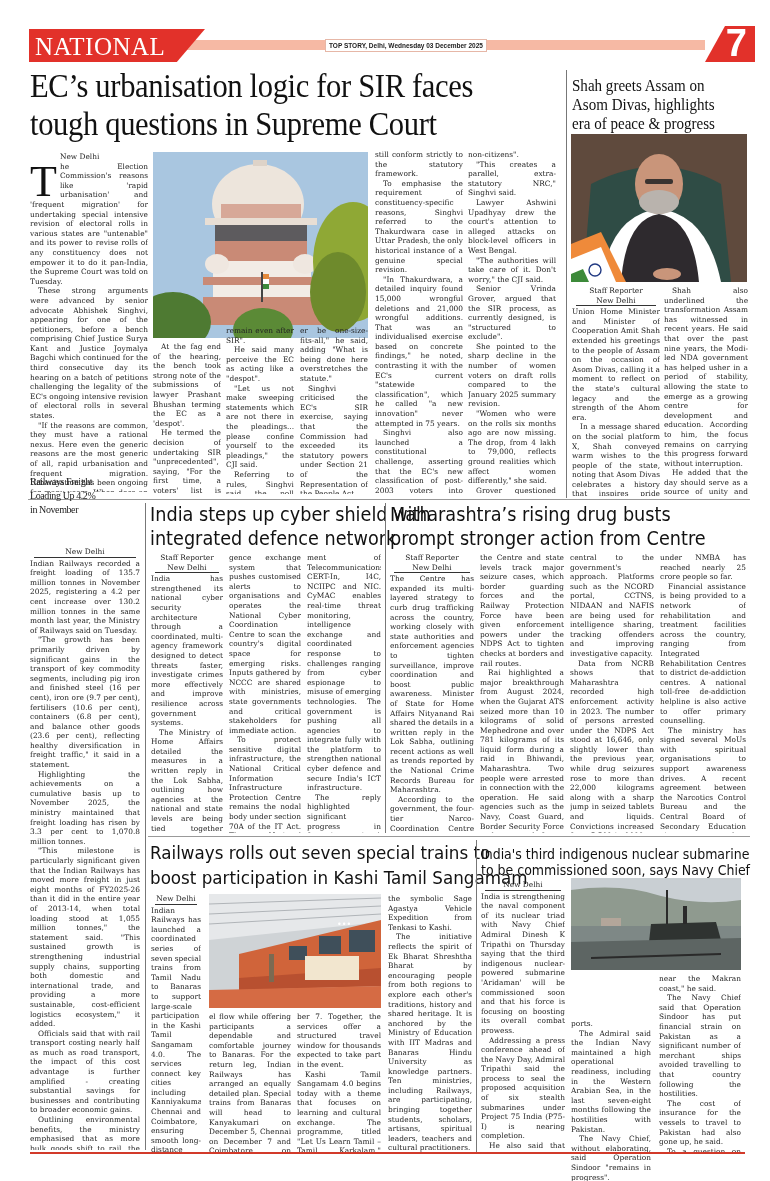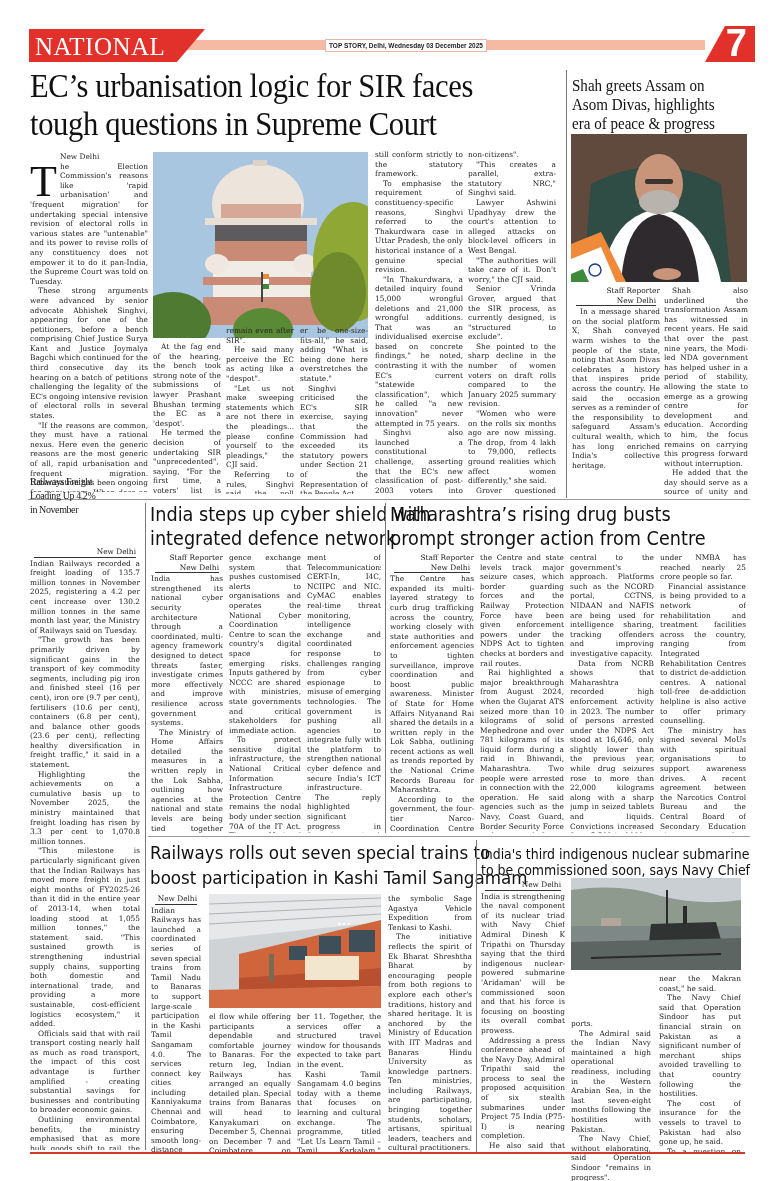--- a/index.html
+++ b/index.html
@@ -22,21 +22,21 @@
   .page-num span { position: absolute; right: 8px; top: -4px; color: #fff; font-family: "Liberation Sans", sans-serif;
     font-size: 38px; font-weight: bold; }
 
   .headline { font-family: "Liberation Serif", serif; color: #111; line-height: 1.05; letter-spacing: -0.4px; }
   .hl-main { position: absolute; left: 30px; top: 68px; width: 535px; font-size: 34px; transform: scaleX(0.9); transform-origin: left top; white-space: nowrap; }
   .hl-main div { height: 38px; }
 
   .col { position: absolute; font-size: 7.4px; line-height: 9.6px; text-align: justify; color: #222; hyphens: auto; overflow: hidden; }
   .col p { text-indent: 8px; }
   .col p.noind { text-indent: 0; }
-  .byline { text-align: right; font-size: 7.4px; line-height: 9.6px; color: #222; }
+  .byline { text-align: center; font-size: 7.4px; line-height: 9.6px; color: #222; }
   .byline-rule { border-bottom: 1px solid #333; margin: 0 4px 1px; }
 
   .dropcap { float: left; font-family: "Liberation Serif", serif; font-size: 44px; line-height: 36px; margin: 2px 3px 0 0; color: #111; }
 
   .photo { position: absolute; overflow: hidden; }
   .vrule { position: absolute; width: 1px; background: #777; }
   .hrule { position: absolute; height: 1px; background: #999; }
 
   .side-hl { position: absolute; left: 572px; top: 76px; width: 190px; font-family: "Liberation Serif", serif;
     font-size: 17.5px; line-height: 19px; color: #111; transform: scaleX(0.86); transform-origin: left top; white-space: nowrap; }
@@ -155,20 +155,21 @@
       <path d="M0 110 L30 98 L55 148 L0 148 Z" fill="#ef8a3a"></path>
       <path d="M0 125 L30 113 L45 148 L0 148 Z" fill="#ffffff"></path>
       <circle cx="24" cy="136" r="6" fill="none" stroke="#223a82" stroke-width="1.4"></circle>
       <path d="M0 140 L12 135 L18 148 L0 148 Z" fill="#3d8a3a"></path>
       <ellipse cx="96" cy="140" rx="14" ry="6" fill="#c9957a"></ellipse>
     </svg>
   </div>
   <div class="col" style="left:572px; top:286px; width:88px; height:210px;">
     <div class="byline">Staff Reporter</div>
     <div class="byline byline-rule">New Delhi</div>
+    <p class="noind">Union Home Minister and Minister of Cooperation Amit Shah extended his greetings to the people of Assam on the occasion of Asom Divas, calling it a moment to reflect on the state's cultural legacy and the strength of the Ahom era.</p>
     <p>In a message shared on the social platform X, Shah conveyed warm wishes to the people of the state, noting that Asom Divas celebrates a history that inspires pride across the country. He said the occasion serves as a reminder of the responsibility to safeguard Assam's cultural wealth, which has long enriched India's collective heritage.</p>
   </div>
   <div class="col" style="left:664px; top:286px; width:84px; height:210px;">
     <p>Shah also underlined the transformation Assam has witnessed in recent years. He said that over the past nine years, the Modi-led NDA government has helped usher in a period of stability, allowing the state to emerge as a growing centre for development and education. According to him, the focus remains on carrying this progress forward without interruption.</p>
     <p>He added that the day should serve as a source of unity and help strengthen the emotional bond people share with their cultural roots.</p>
 
   </div>
 
   <div class="hrule" style="left:28px; top:499px; width:722px;"></div>
 
@@ -294,21 +295,21 @@
       <rect x="96" y="62" width="54" height="24" fill="#f2e6cf"></rect>
       <path d="M0 96 L172 92 L172 114 L0 114 Z" fill="#d56b44"></path>
       <rect x="60" y="60" width="5" height="28" fill="#7b6a52"></rect>
       <text x="128" y="33" font-size="8" fill="#ffffff" font-family="DejaVu Sans, sans-serif">•••</text>
     </svg>
   </div>
   <div class="col" style="left:209px; top:1012px; width:82px; height:140px;">
     <p class="noind">el flow while offering participants a dependable and comfortable journey to Banaras. For the return leg, Indian Railways has arranged an equally detailed plan. Special trains from Banaras will head to Kanyakumari on December 5, Chennai on December 7 and Coimbatore on December 9. Further return trips are scheduled for Chennai on December 11, Kanyakumari on December 13, Coimbatore on December 15 and Chennai again on Decem-</p>
   </div>
   <div class="col" style="left:297px; top:1012px; width:84px; height:140px;">
-    <p class="noind">ber 11. Together, the services offer a structured travel window for thousands expected to take part in the event.</p>
+    <p class="noind">ber 7. Together, the services offer a structured travel window for thousands expected to take part in the event.</p>
     <p>Kashi Tamil Sangamam 4.0 begins today with a theme that focuses on learning and cultural exchange. The programme, titled "Let Us Learn Tamil – Tamil Karkalam," aims to promote Tamil language learning in Varanasi schools, organise study tours for students from the Kashi region to Tamil Nadu and highlight</p>
   </div>
   <div class="col" style="left:388px; top:894px; width:84px; height:258px;">
     <p class="noind">the symbolic Sage Agastya Vehicle Expedition from Tenkasi to Kashi.</p>
     <p>The initiative reflects the spirit of Ek Bharat Shreshtha Bharat by encouraging people from both regions to explore each other's traditions, history and shared heritage. It is anchored by the Ministry of Education with IIT Madras and Banaras Hindu University as knowledge partners. Ten ministries, including Railways, are participating, bringing together students, scholars, artisans, spiritual leaders, teachers and cultural practitioners.</p>
 
   </div>
 
   <div class="vrule" style="left:476px; top:840px; height:312px;"></div>
 

